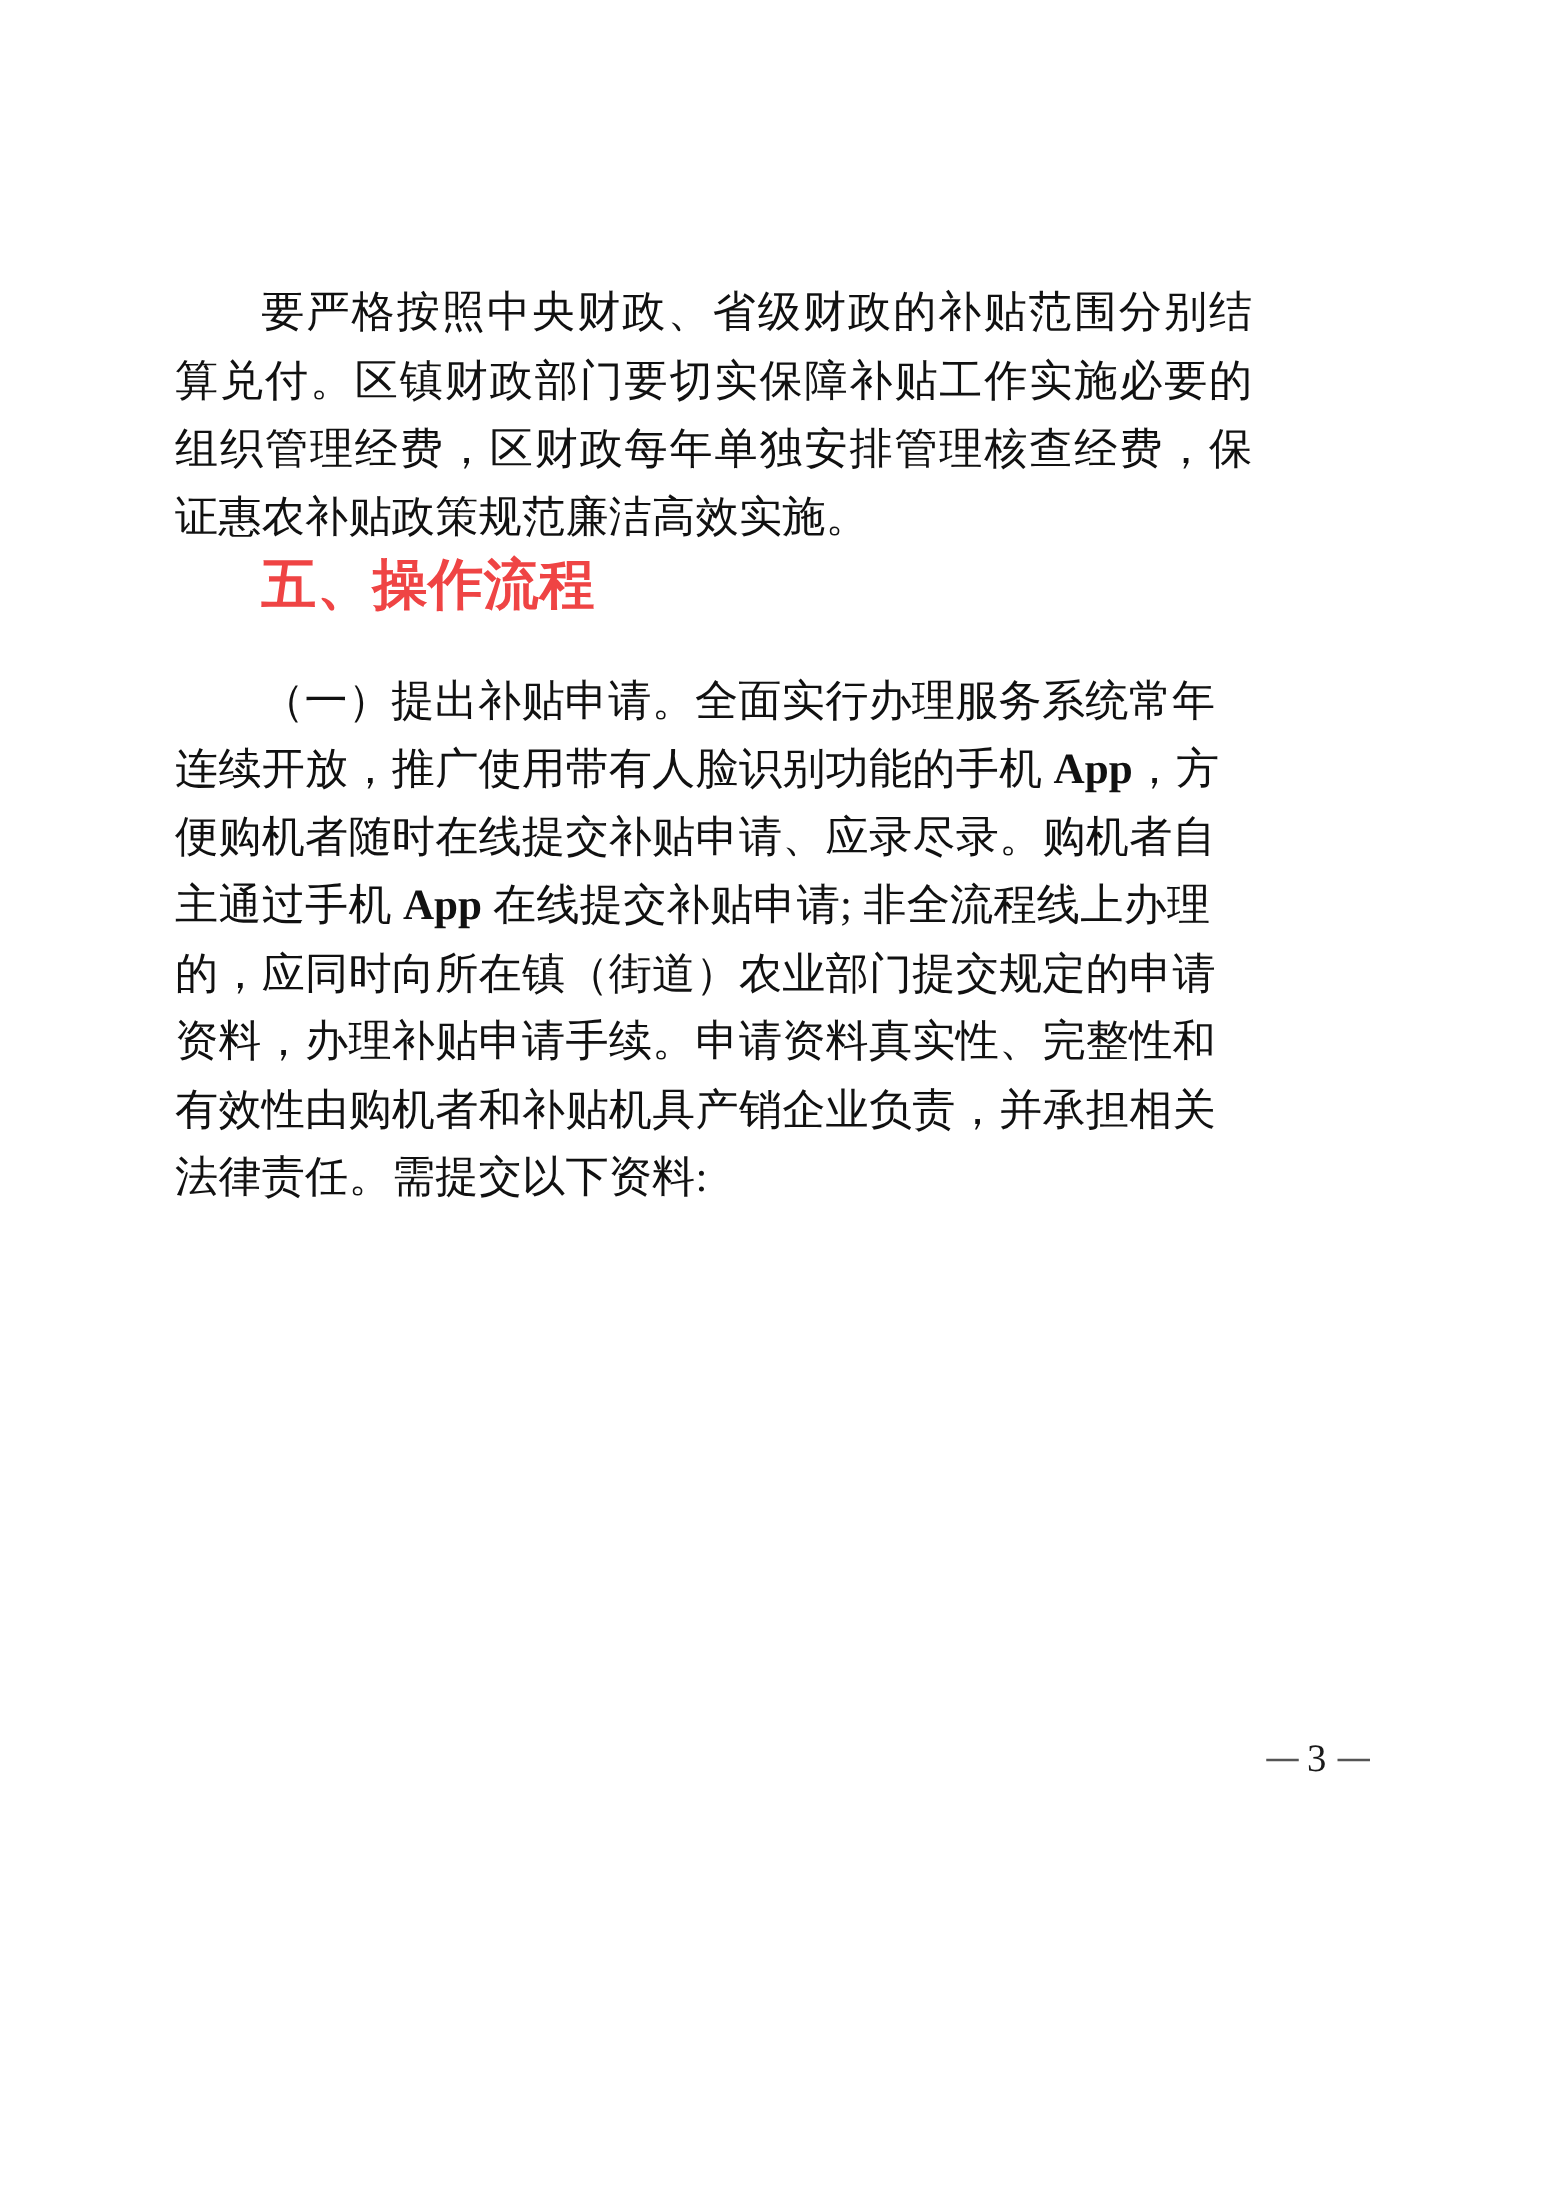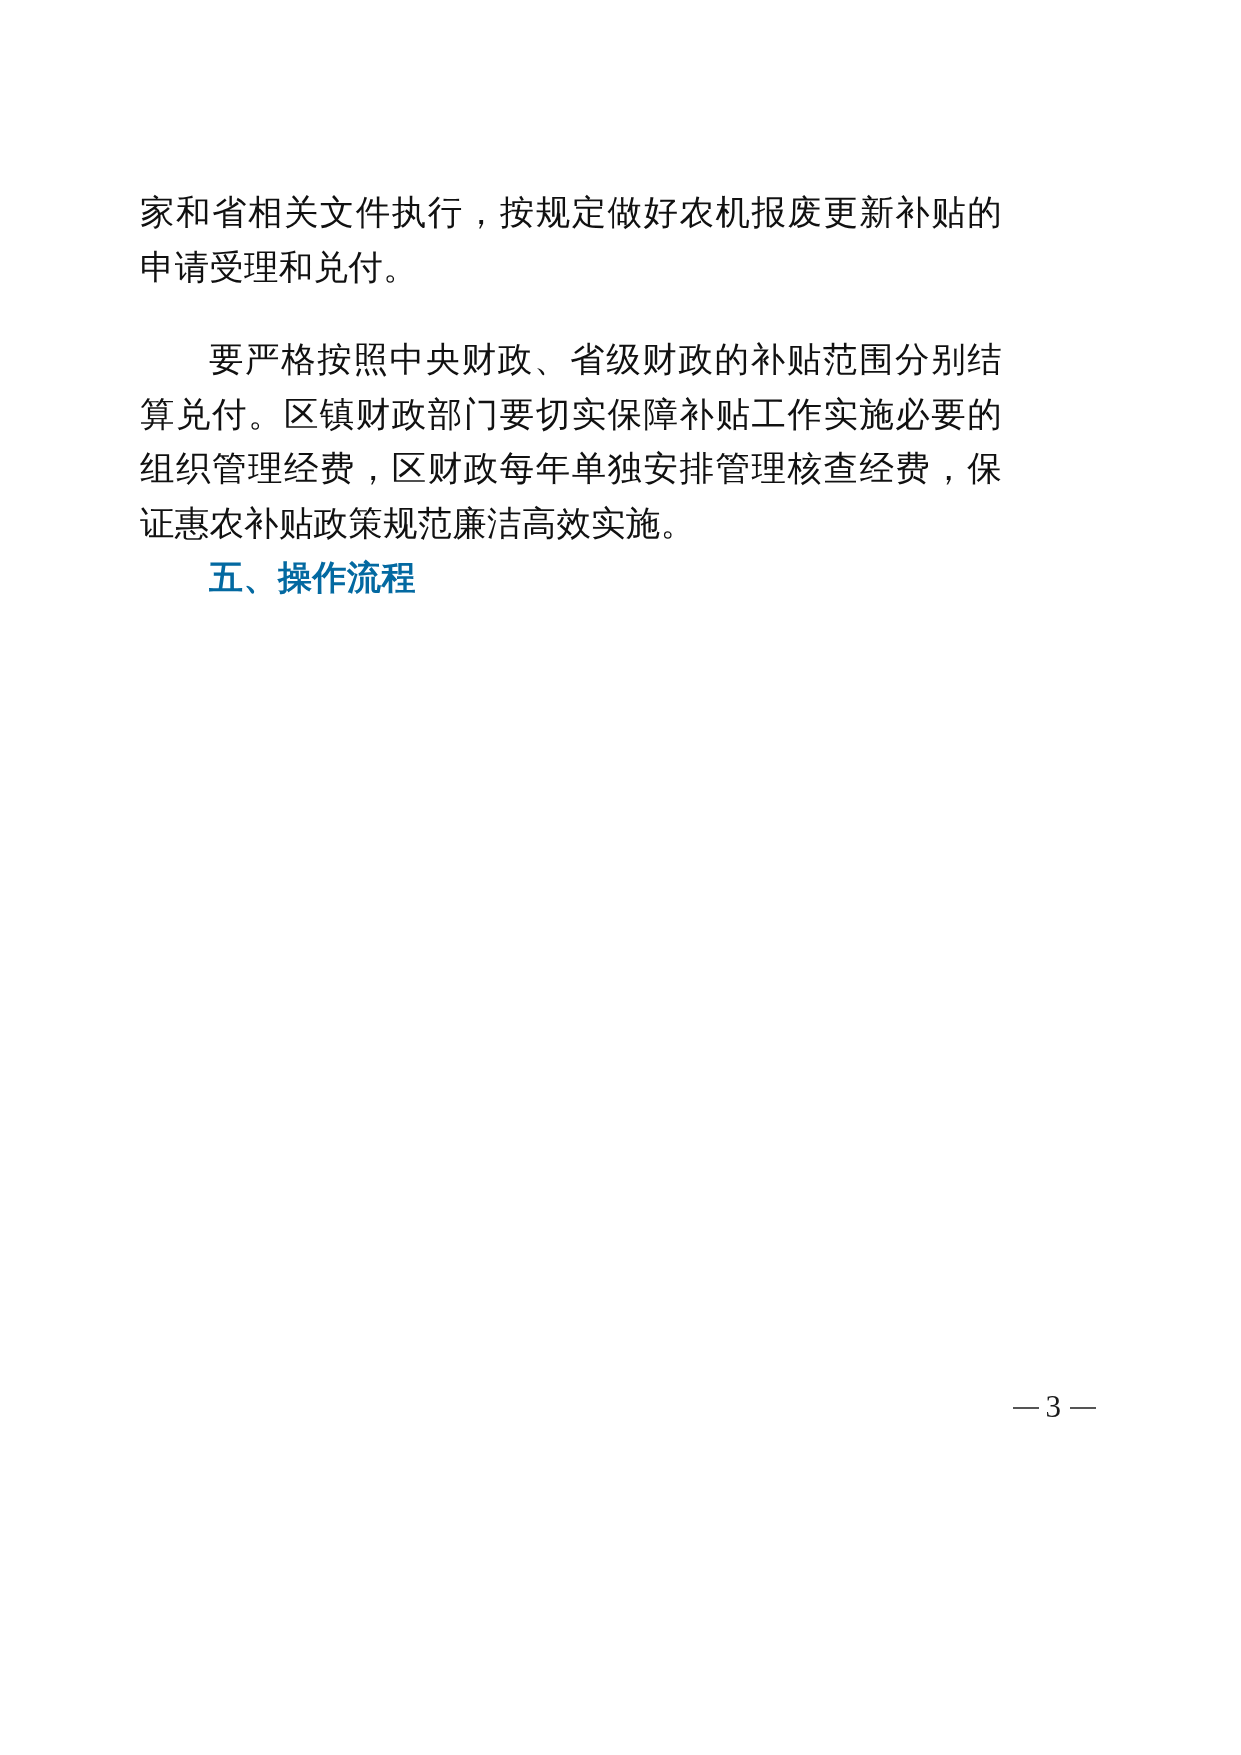--- a/index.html
+++ b/index.html
@@ -39,23 +39,23 @@
   .para.indent {
     text-indent: 69px;
     margin-top: 38px;
   }
   .para.last-left {
     text-align: left;
   }
   .heading {
     font-family: "Liberation Sans", "DejaVu Sans", sans-serif;
     font-weight: bold;
-    font-size: 34px;
+    font-size: 44px;
     line-height: 54.5px;
-    color: #0369a1;
+    color: #ef4444;
     margin: 0;
     text-indent: 69px;
     letter-spacing: 0.5px;
   }
   .latin {
     font-family: "Liberation Serif", "DejaVu Serif", serif;
     font-weight: bold;
     letter-spacing: 0;
   }
   .page-number {
@@ -77,27 +77,27 @@
     margin: 0 7px;
   }
 </style>
 </head>
 <body>
 
 <div class="page">
 
   <div class="content">
 
-    <p class="para">家和省相关文件执行，按规定做好农机报废更新补贴的申请受理和兑付。</p>
 
     <p class="para indent">要严格按照中央财政、省级财政的补贴范围分别结算兑付。区镇财政部门要切实保障补贴工作实施必要的组织管理经费，区财政每年单独安排管理核查经费，保证惠农补贴政策规范廉洁高效实施。</p>
 
     <h2 class="heading">五、操作流程</h2>
 
 
+    <p class="para indent last-left">（一）提出补贴申请。全面实行办理服务系统常年连续开放，推广使用带有人脸识别功能的手机 <span class="latin">App</span>，方便购机者随时在线提交补贴申请、应录尽录。购机者自主通过手机 <span class="latin">App</span> 在线提交补贴申请; 非全流程线上办理的，应同时向所在镇（街道）农业部门提交规定的申请资料，办理补贴申请手续。申请资料真实性、完整性和有效性由购机者和补贴机具产销企业负责，并承担相关法律责任。需提交以下资料:</p>
 
   </div>
 
   <div class="page-number">
     <span class="pn-dash"></span><span>3</span><span class="pn-dash"></span>
   </div>
 
 </div>
 
 </body></html>

